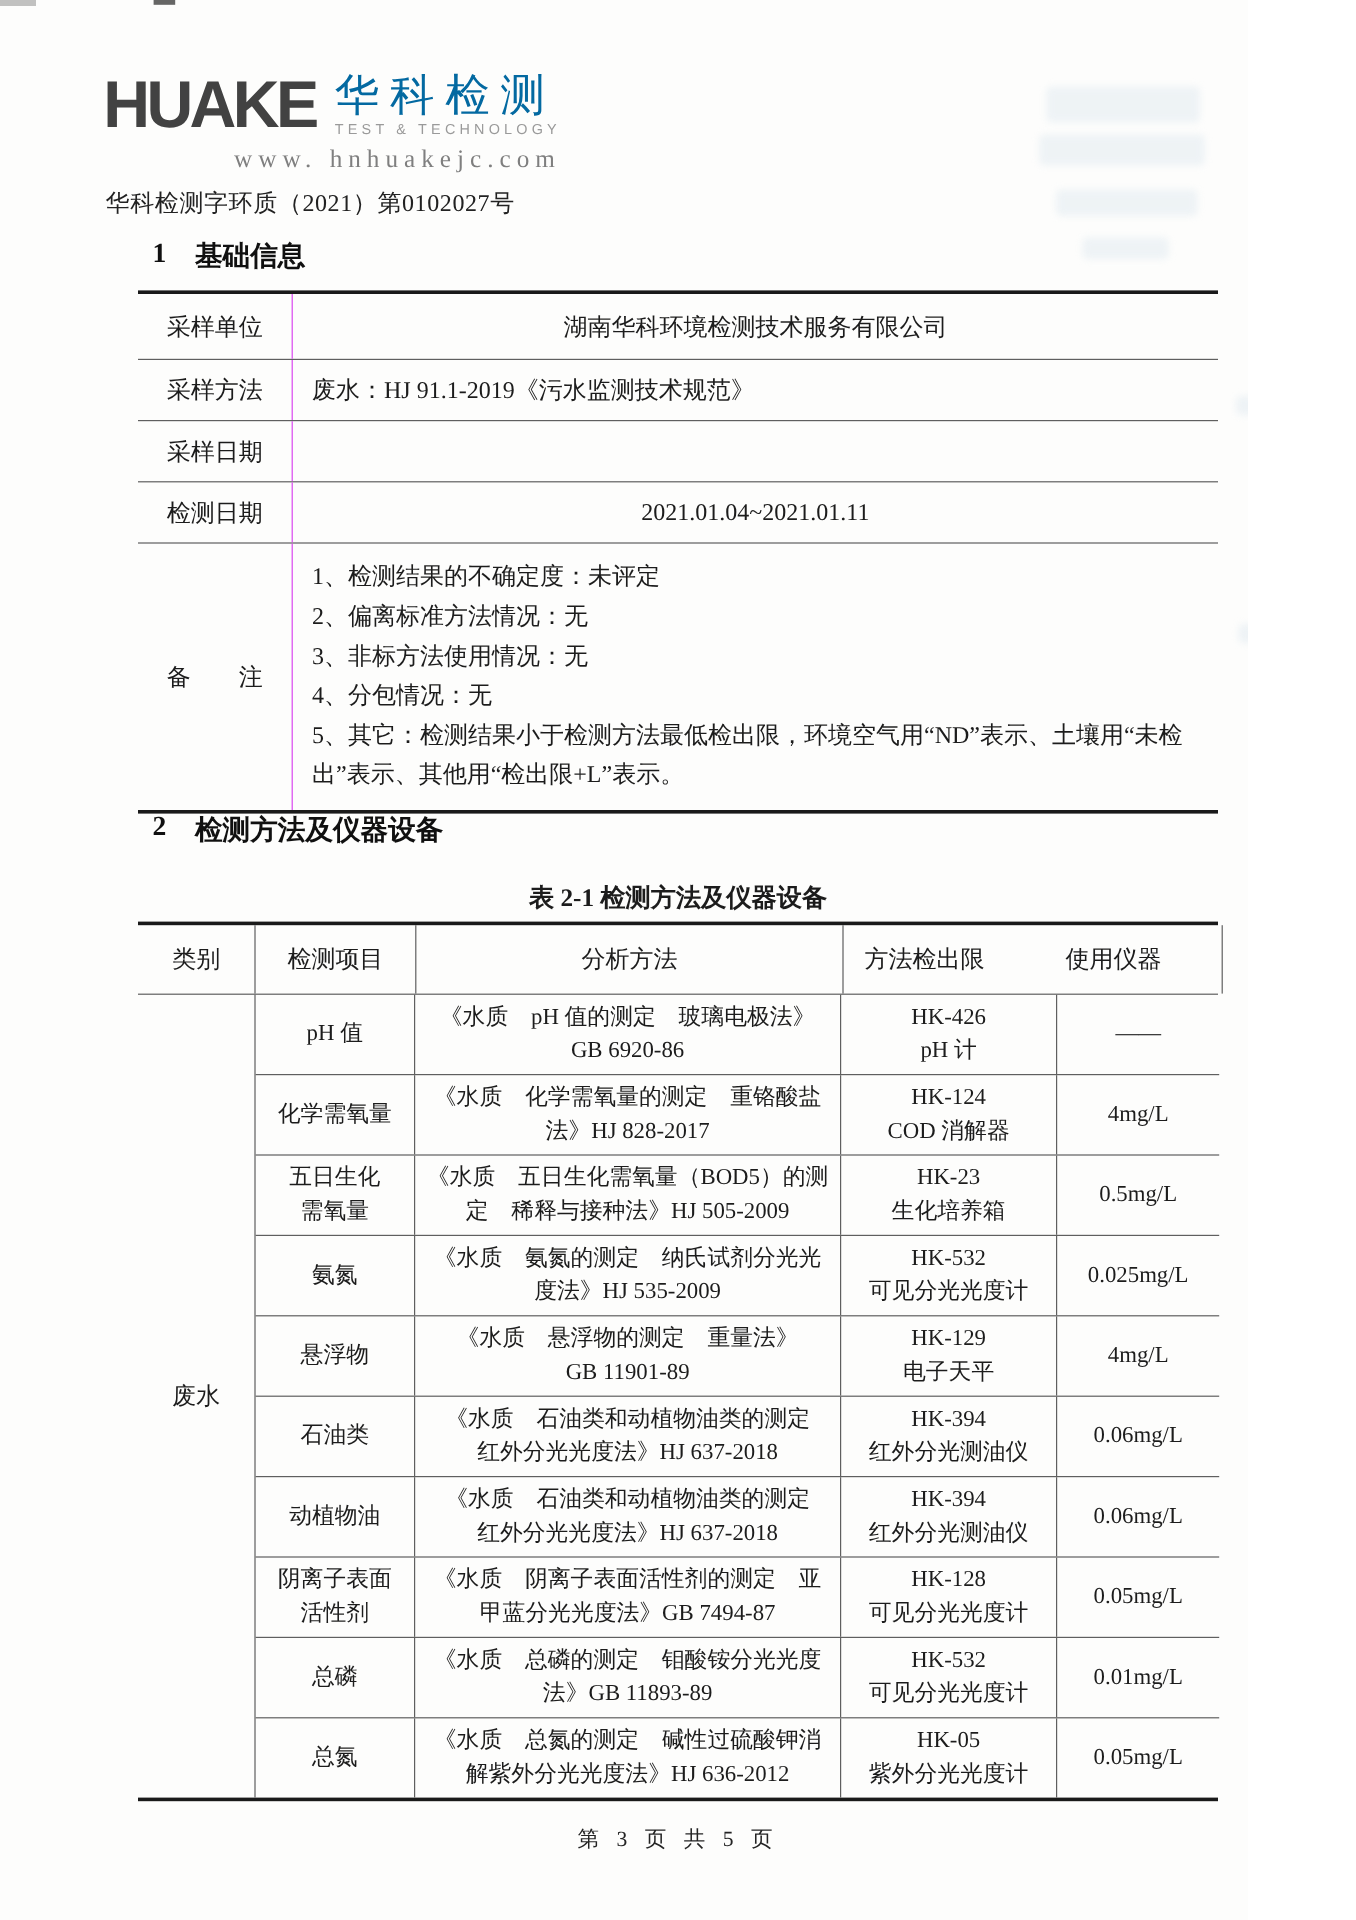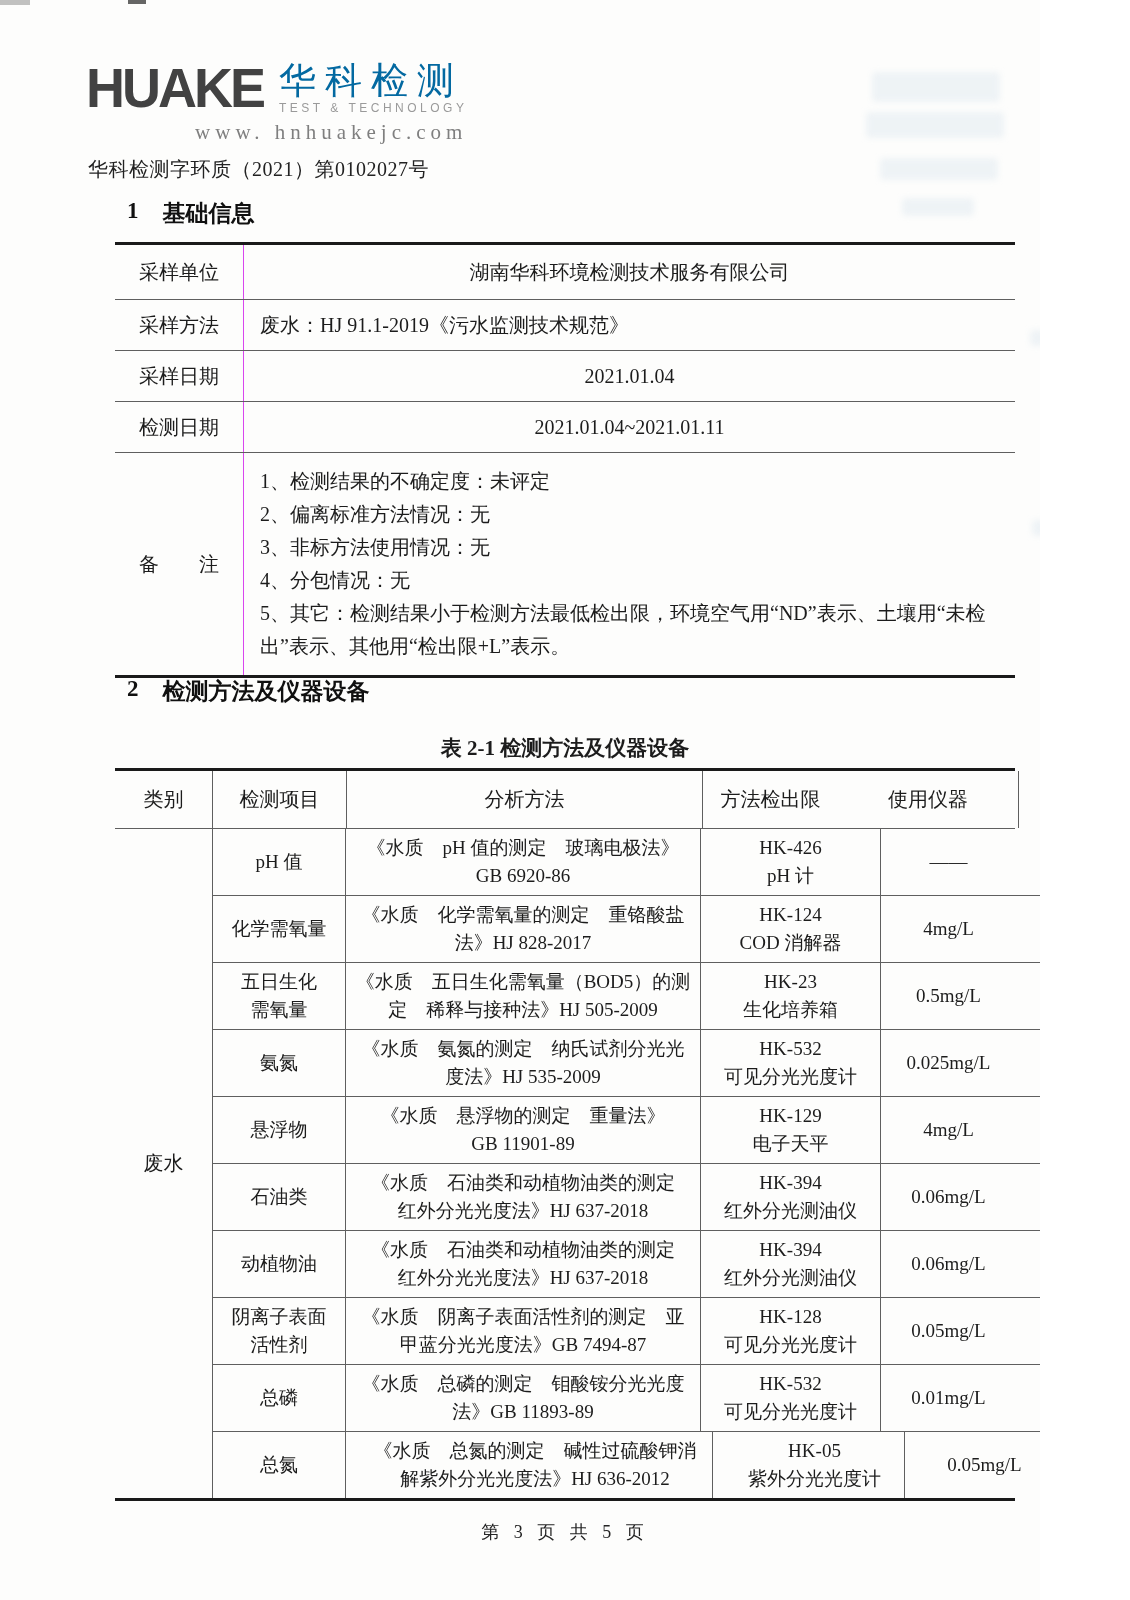--- a/index.html
+++ b/index.html
@@ -49,21 +49,21 @@
   .t2-head { display:flex; height:57px; border-bottom:1px solid #5f5f5f; }
   .t2-head .hc { display:flex; align-items:center; justify-content:center; border-right:1px solid #5f5f5f; font-size:20px; }
   .w-cat{width:97px; flex:0 0 97px;} .w-item{width:133px; flex:0 0 133px;}
   .w-method{width:355px; flex:0 0 355px;} .w-instr{width:180px; flex:0 0 180px;}
   .w-limit{width:135px; flex:0 0 135px; border-right:none !important;}
   .t2-body { display:flex; }
   .t2-cat { width:97px; flex:0 0 97px; border-right:1px solid #5f5f5f;
             display:flex; align-items:center; justify-content:center; font-size:20px; }
   .t2-rows { flex:1; }
   .t2-row { display:flex; height:66px; border-bottom:1px solid #5f5f5f; }
-  .t2-row:last-child { border-bottom:none;gap:12px; }
+  .t2-row:last-child { border-bottom:none; }
   .t2-cell { display:flex; flex-direction:column; align-items:center; justify-content:center;
              border-right:1px solid #5f5f5f; line-height:28px; text-align:center; padding:0 4px; box-sizing:border-box; }
 
   
   .footer { position:absolute; left:0; top:1520px; width:1130px; text-align:center;
             font-size:18px; letter-spacing:5px; color:#242424; }
 
   
   .stamp { position:absolute; left:1064px; top:660px; width:226px; height:226px;
            border:9px solid #e2563b; border-radius:50%; box-sizing:border-box;
@@ -122,21 +122,20 @@
         <div class="t1-row first">
           <div class="t1-label">采样单位</div>
           <div class="t1-value center">湖南华科环境检测技术服务有限公司</div>
         </div>
         <div class="t1-row">
           <div class="t1-label">采样方法</div>
           <div class="t1-value left">废水：HJ 91.1-2019《污水监测技术规范》</div>
         </div>
         <div class="t1-row">
           <div class="t1-label">采样日期</div>
-          <div class="t1-value center">2021.01.04</div>
         </div>
         <div class="t1-row">
           <div class="t1-label">检测日期</div>
           <div class="t1-value center">2021.01.04~2021.01.11</div>
         </div>
       </div>
     <div class="t1-remark">
       <div class="t1-label">备　　注</div>
       <div class="remark-lines">
           <div class="remark-line">1、检测结果的不确定度：未评定</div>

